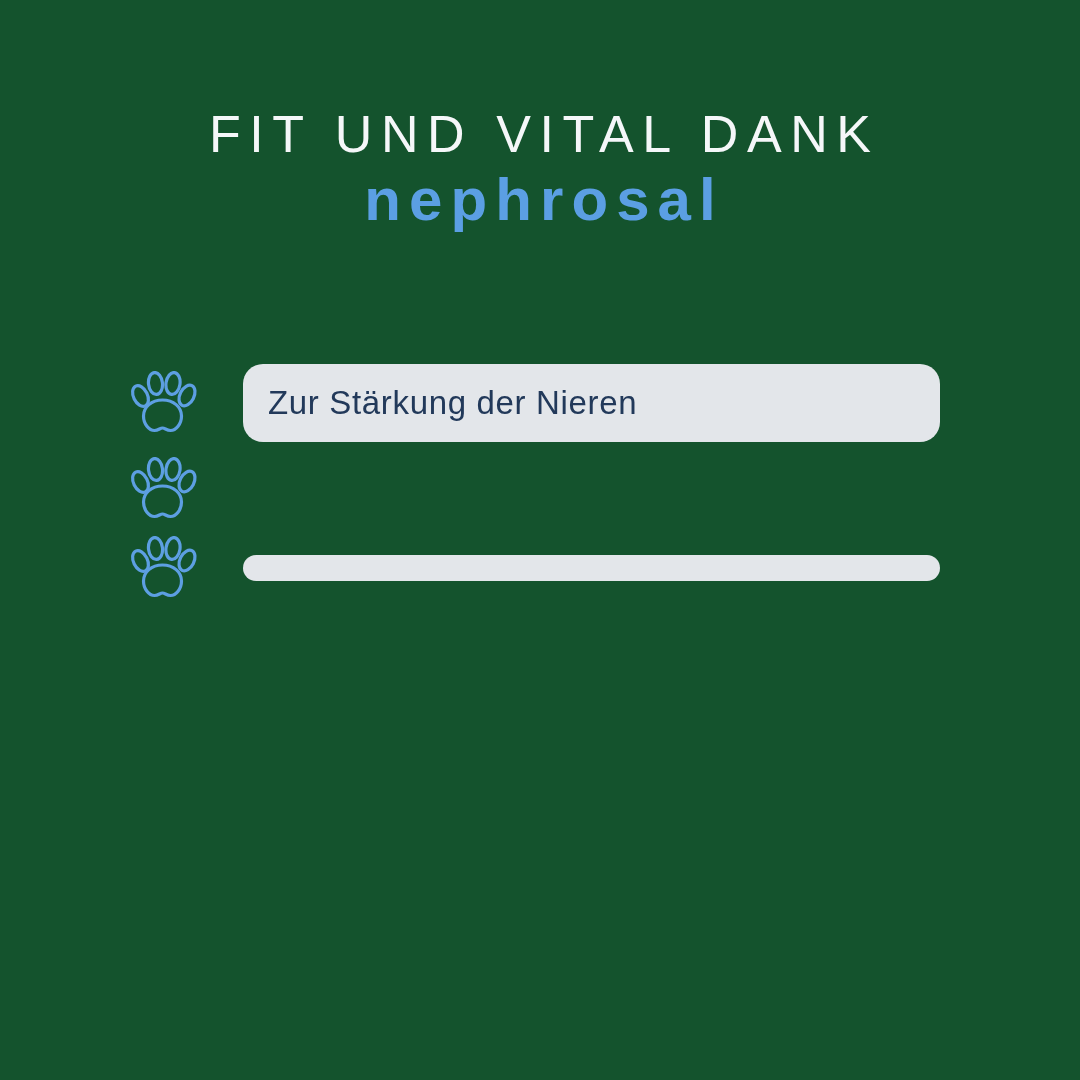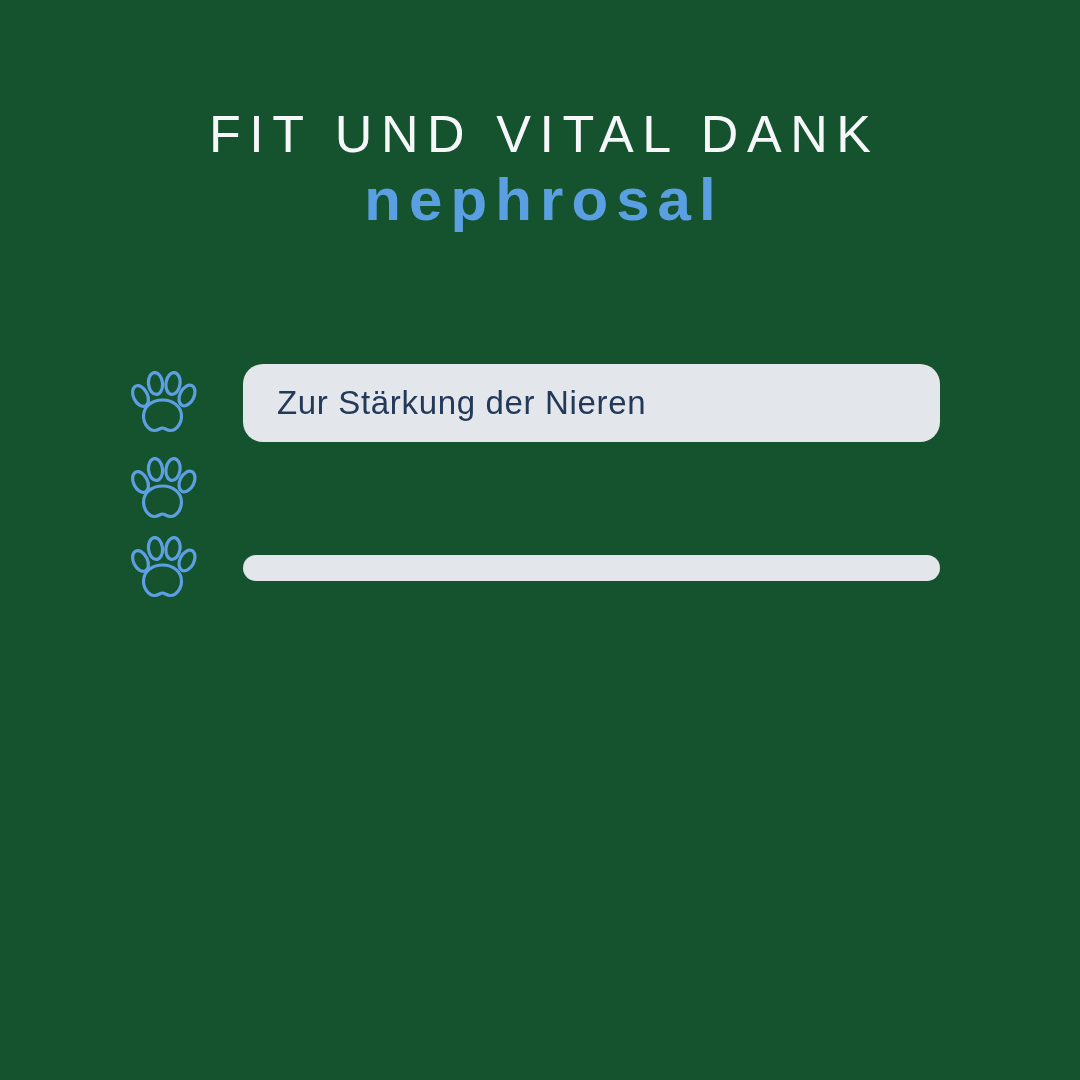--- a/index.html
+++ b/index.html
@@ -52,21 +52,21 @@
     width: 70px;
     height: 64px;
     flex: none;
     margin-right: 45px;
   }
   .icon-wrap svg { display: block; width: 70px; height: 64px; }
   .card {
     width: 697px;
     background: #e3e6ea;
     border-radius: 20px;
-    padding: 13px 34px;
+    padding: 13px 25px;
     color: #22395a;
     font-size: 33px;
     font-weight: 300;
     letter-spacing: 0.02em;
   }
   .card .line { line-height: 52px; white-space: nowrap; }
   .card .line:empty { display: none; }
 </style>
 </head>
 <body>

